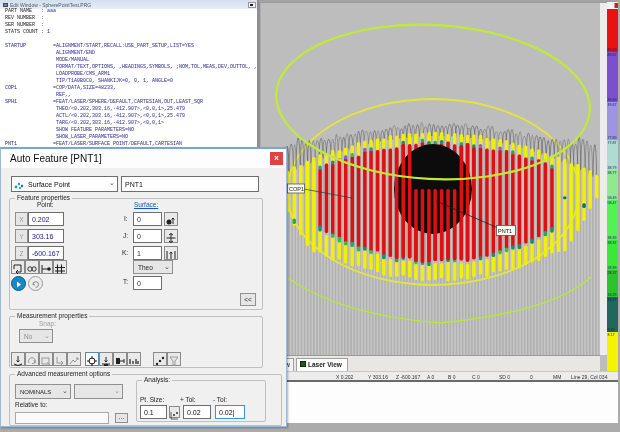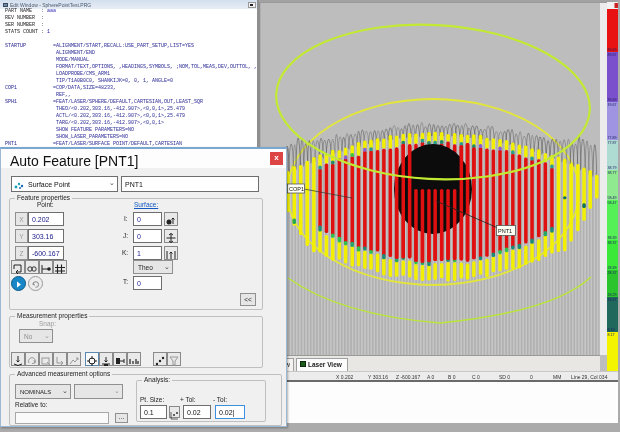--- a/index.html
+++ b/index.html
@@ -28,21 +28,21 @@
 #eico { position:absolute; left:3px; top:2.5px; width:4.5px; height:4.5px; background:#6f87a8; border:0.5px solid #3c4a5c; }
 #ebtn { position:absolute; right:1px; top:1.5px; width:8px; height:6px; background:#f2f2f2; border:1px solid #999; }
 #ebtn:after { content:""; position:absolute; left:1px; top:1px; width:3px; height:2px; background:#222; }
 #code { position:absolute; left:5px; top:7.5px; width:252px; font-family:"Liberation Mono",monospace; font-size:5px; line-height:7px; }
 .cl { height:7px; white-space:pre; }
 .k { color:#222; } .v { color:#2222aa; }
 .lab { color:#1f1f8e; } .cmd { color:#2a2a96; }
 
 
 #dlg { left:0; top:147px; width:287px; height:280px; background:#f0f0f0; border:1px solid #9cb8d2; border-top:2px solid #7aa7d0; box-shadow:1px 1px 2px rgba(0,0,0,0.3); }
-#dlg .t { position:absolute; left:0; top:0; width:100%; height:19px; background:#fdfdfd; font-size:14px; color:#111; padding:4px 0 0 9px; }
+#dlg .t { position:absolute; left:0; top:0; width:100%; height:19px; background:#fdfdfd; font-size:10px; color:#111; padding:4px 0 0 9px; }
 #dlgx { position:absolute; right:3px; top:3px; width:13px; height:13px; background:#dd4444; color:#fff; font-size:8px; text-align:center; line-height:12px; font-weight:bold; }
 .inp { position:absolute; background:#fff; border:1px solid #6e6e6e; font-size:7px; color:#20208e; padding-left:3px; }
 .lbl { position:absolute; font-size:6.5px; color:#1c1c1c; white-space:nowrap; }
 .grp { position:absolute; border:1px solid #bfbfbf; border-radius:2px; }
 .leg { position:absolute; font-size:6.5px; color:#1c1c1c; background:#f0f0f0; padding:0 2px; white-space:nowrap; }
 .ibtn { position:absolute; width:14px; height:14px; background:#e9e9e9; border:1px solid #8a8a8a; }
 .gbtn { position:absolute; background:#e6e6e6; border:1px solid #909090; font-size:6.5px; color:#222; }
 .chev { position:absolute; right:2px; top:3px; width:6px; height:6px; color:#444; font-size:7px; line-height:6px; }
 </style></head><body>
 <div id="root">

